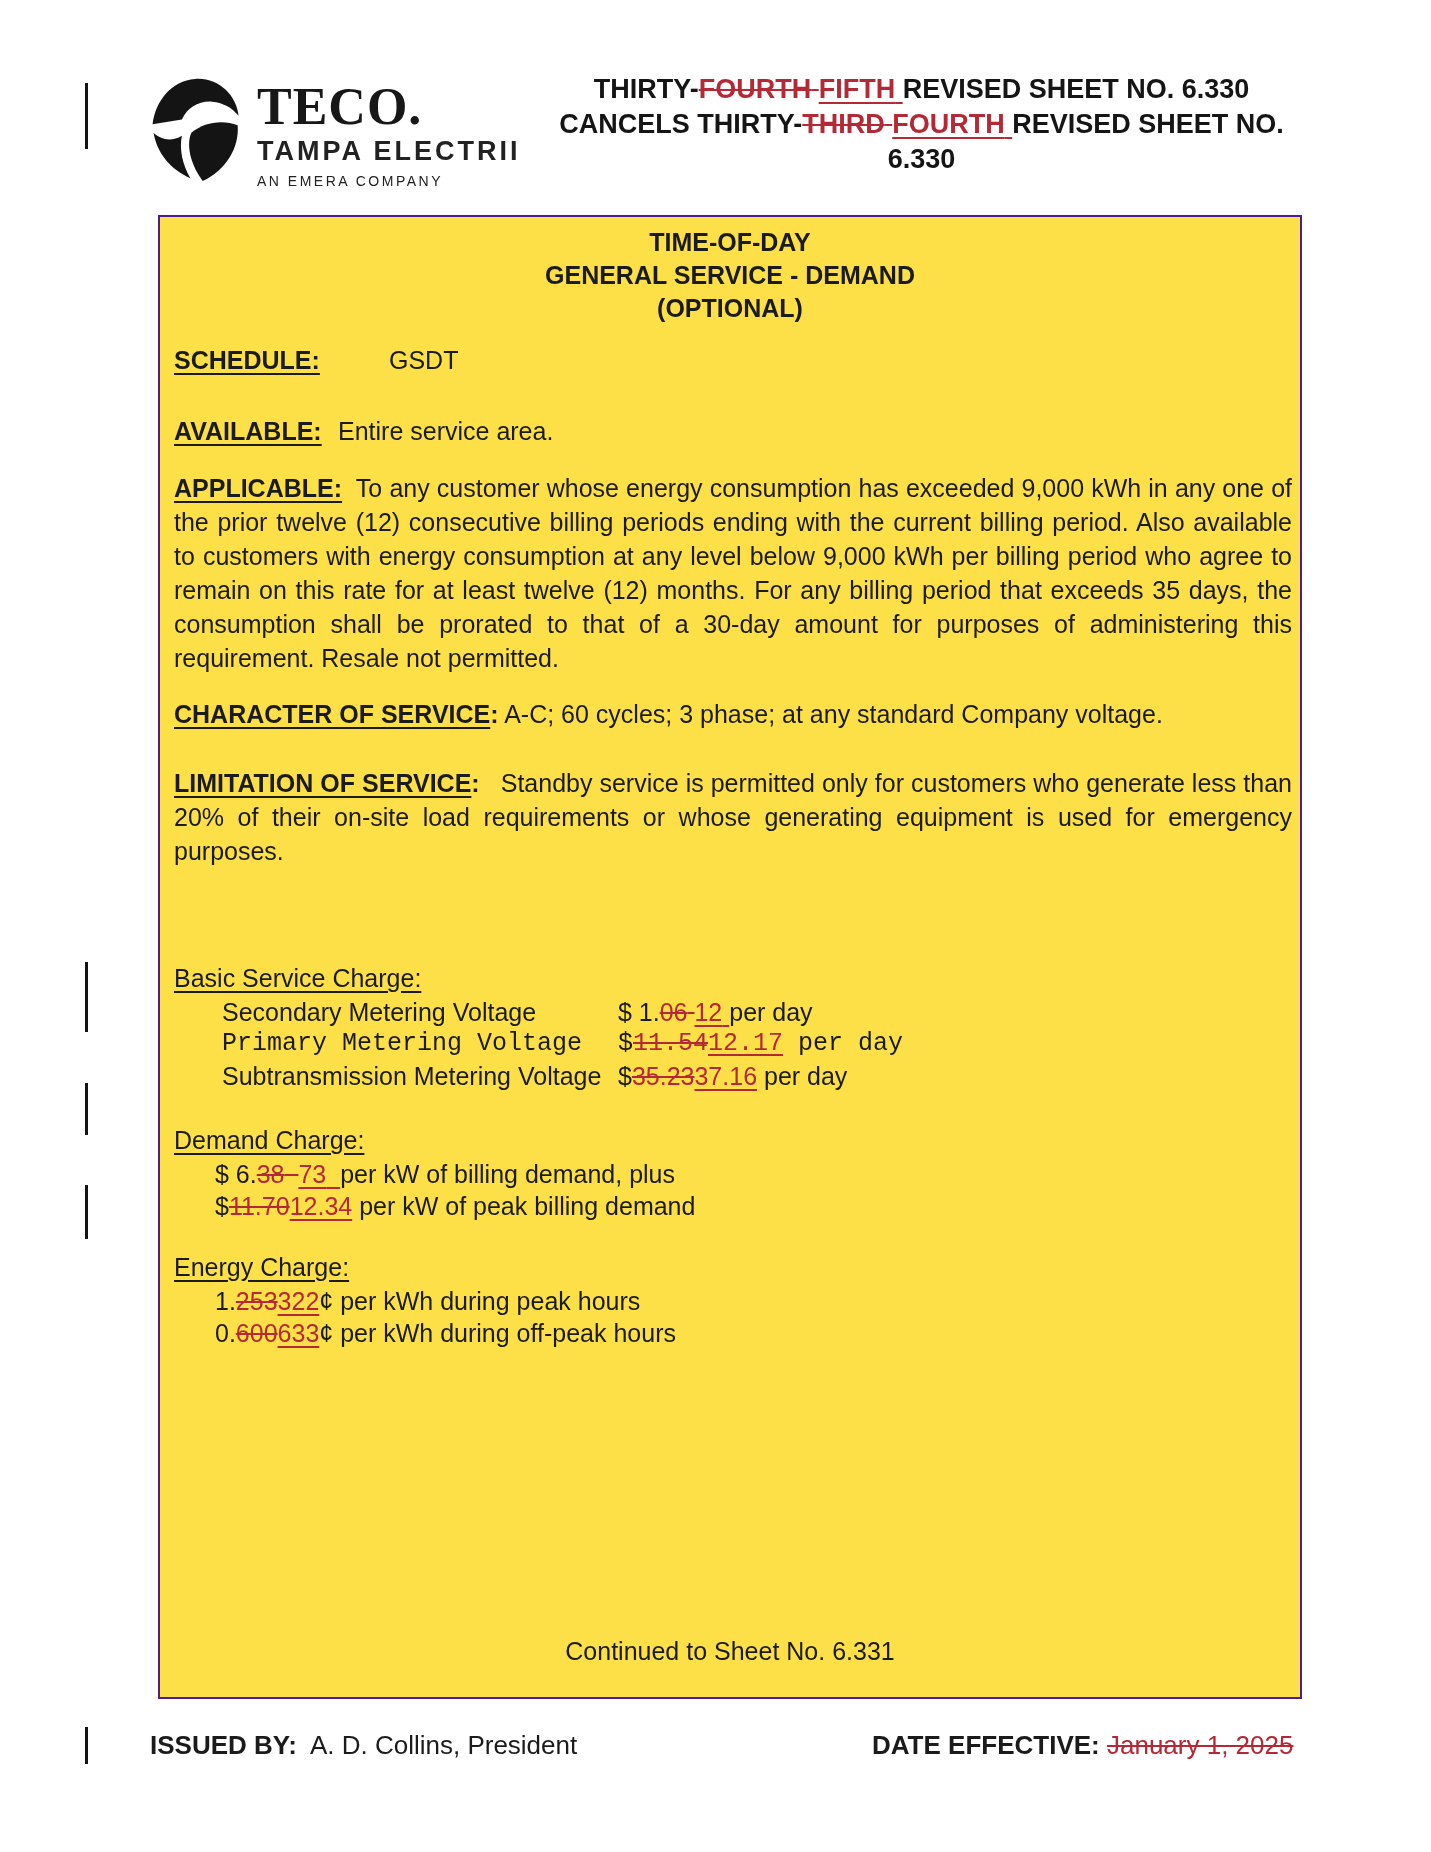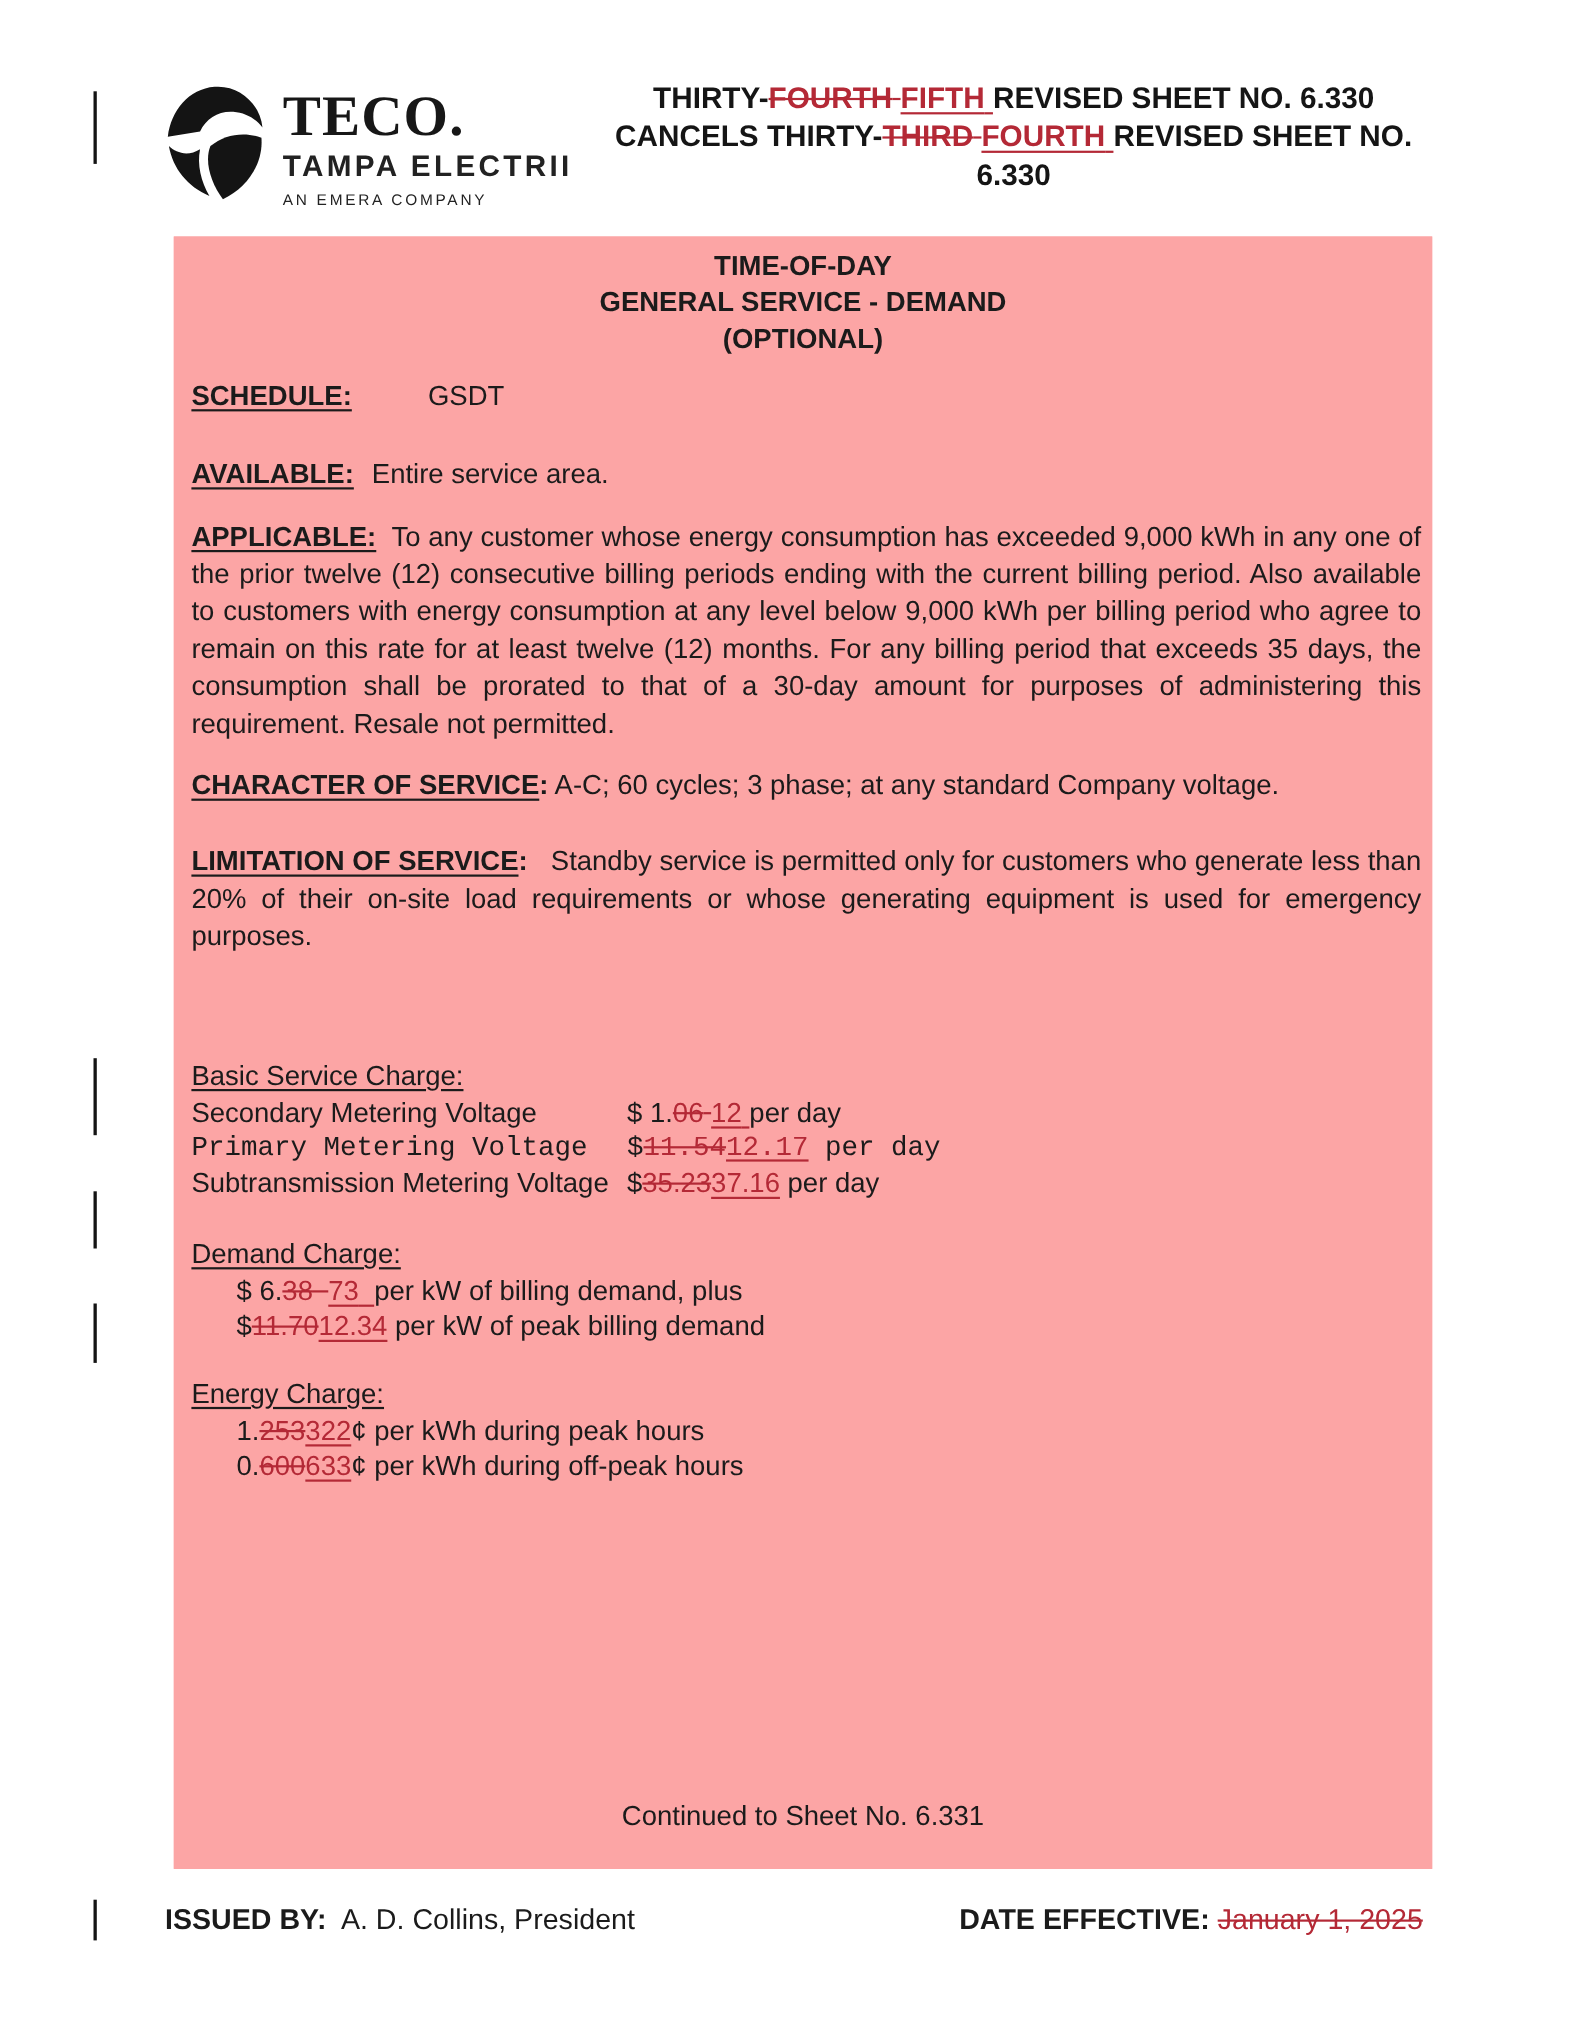--- a/index.html
+++ b/index.html
@@ -27,30 +27,30 @@
   .brand-tag{font-size:14px;letter-spacing:2.5px;margin-top:6px;color:#222;}
   .rev{
     position:absolute;left:500px;top:72px;width:843px;
     text-align:center;font-weight:bold;font-size:27px;line-height:35px;color:#151515;
   }
   del{color:var(--red);text-decoration:line-through;text-decoration-color:var(--red);}
   .ins{color:var(--red);text-decoration:underline;text-decoration-color:var(--red);text-underline-offset:4px;font-weight:inherit;}
   
   .doc-box{
     position:absolute;left:158px;top:215px;width:1144px;height:1484px;
-    border:2px solid #fca5a5;background:#fca5a5;
+    border:2px solid #4c1d95;background:#fde047;
   }
   .abs{position:absolute;}
   .title{left:0;right:0;top:9px;text-align:center;font-weight:bold;line-height:33px;}
   .lbl{font-weight:bold;text-decoration:underline;text-underline-offset:4px;}
   .lblwrap{font-weight:bold;}
   .para{left:14px;right:8px;text-align:justify;line-height:34px;}
   .row-line{left:14px;right:8px;line-height:30px;}
   .subhead{text-decoration:underline;text-underline-offset:4px;}
-  .rate-label{display:inline-block;width:396px;}
+  .rate-label{display:inline-block;width:396px;margin-left:48px;}
   .indent{left:55px;right:8px;line-height:30px;}
   .center-line{left:0;right:0;text-align:center;}
   
   .footer{position:absolute;left:0;top:1730px;width:100%;font-size:26px;}
   .f-issued{position:absolute;left:150px;}
   .f-date{position:absolute;left:872px;}
   .f-label{font-weight:bold;}
   .struck-date{color:var(--red);text-decoration:line-through;text-decoration-color:var(--red);}
 </style>
 </head>

